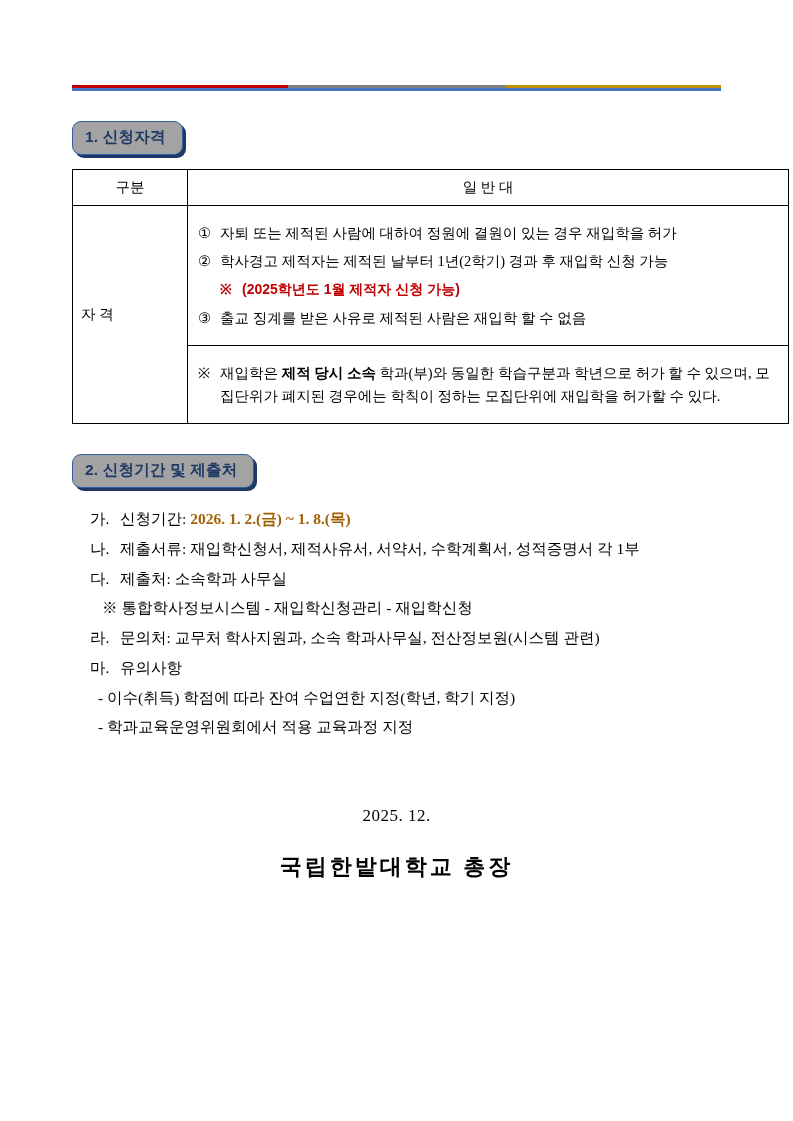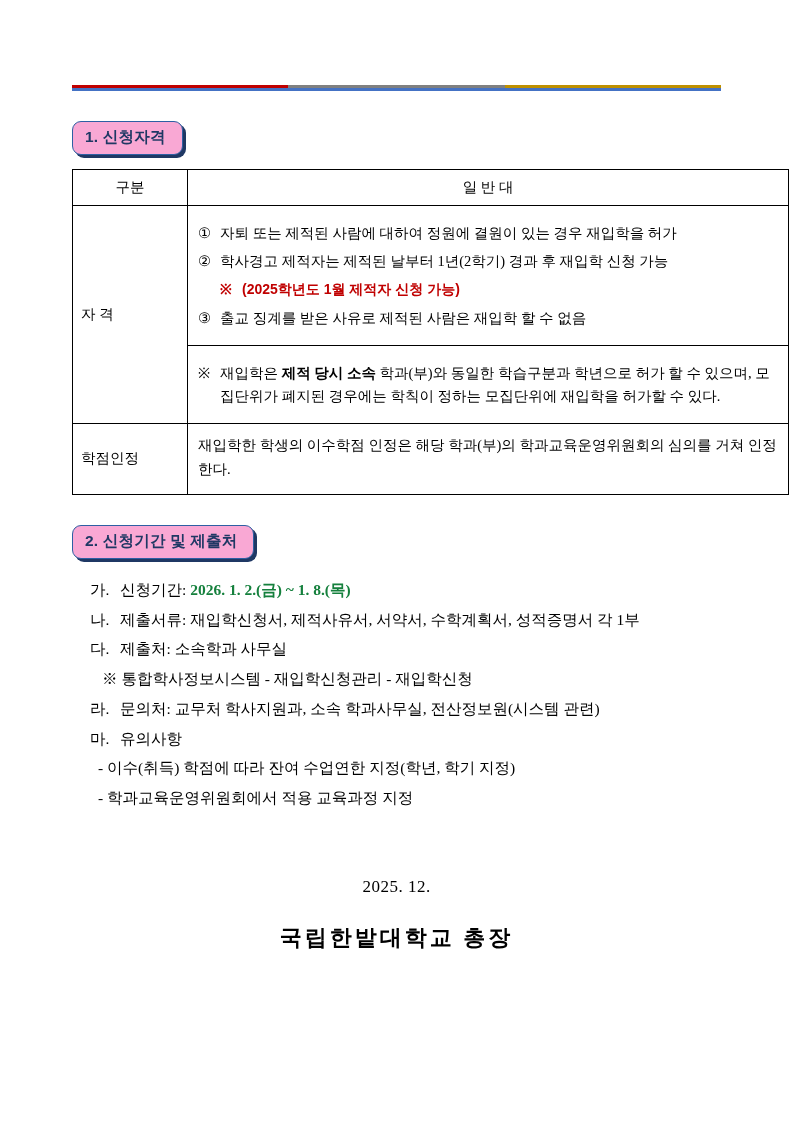--- a/index.html
+++ b/index.html
@@ -57,21 +57,21 @@
   
   .section-tag {
     display: inline-block;
     position: relative;
     margin-top: 30px;
   }
   .section-tag .box {
     position: relative;
     border: 1.6px solid #2e5fa3;
     border-radius: 9px;
-    background: #f9a8d4;
+    background: #a3a3a3;
     padding: 5px 16px 6px 12px;
     font-family: "Liberation Sans", sans-serif;
     font-weight: bold;
     font-size: 15.5px;
     color: #1f3864;
     box-shadow: 3px 3px 0 0 #1f3864;
     letter-spacing: 0.2px;
   }
 
   
@@ -131,21 +131,21 @@
   .s2 .row {
     display: flex;
     align-items: flex-start;
     padding-left: 18px;
   }
   .s2 .row .lead {
     flex: 0 0 auto;
     width: 30px;
   }
   .s2 .row .body { flex: 1 1 auto; }
-  .red { color: #15803d; font-weight: bold; }
+  .red { color: #a16207; font-weight: bold; }
   .notice {
     color: #c00000;
     font-weight: bold;
     letter-spacing: 0.6px;
     padding-left: 14px;
   }
   .sub {
     padding-left: 30px;
   }
   .dash {
@@ -220,24 +220,20 @@
           </div>
           <div class="inner-divider"></div>
           <div class="cell-pad">
             <div class="li">
               <span class="mark">※</span>
               <span class="txt"><span>재입학은 </span><span class="b">제적 당시 소속</span><span> 학과(부)와 동일한 학습구분과 학년으로 허가 할 수 있으며, 모집단위가 폐지된 경우에는 학칙이 정하는 모집단위에 재입학을 허가할 수 있다.</span></span>
             </div>
           </div>
         </td>
       </tr>
-      <tr>
-        <td class="col-label">학점인정</td>
-        <td style="padding:10px 10px 12px 10px; line-height:1.65;">재입학한 학생의 이수학점 인정은 해당 학과(부)의 학과교육운영위원회의 심의를 거쳐 인정한다.</td>
-      </tr>
     </tbody>
   </table>
 
   
   <div class="section-tag">
     <div class="box">2. 신청기간 및 제출처</div>
   </div>
 
   <div class="s2">
     <div class="row">

